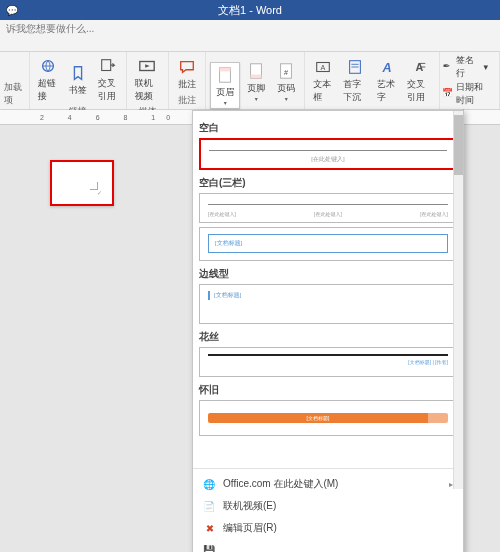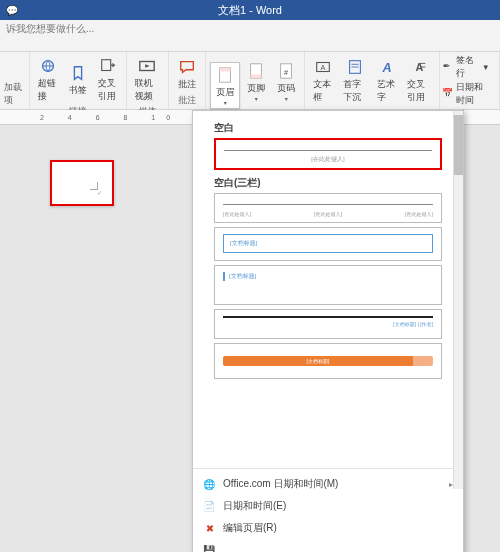--- a/index.html
+++ b/index.html
@@ -25,21 +25,21 @@
 .smallcol .ic { width: 12px; height: 12px; }
 
 .doc-area { position: relative; background: #e6e6e6; height: 456px; }
 .ruler { height: 15px; background: #f9f9f9; border-bottom: 1px solid #ccc; font-size: 7px; color: #666; display: flex; align-items: center; padding-left: 40px; letter-spacing: 11px; white-space: nowrap; overflow: hidden; }
 
 .thumb { position: absolute; left: 50px; top: 50px; width: 64px; height: 46px; background: #fff; border: 2px solid #e60000; box-shadow: 0 1px 3px rgba(0,0,0,0.2); }
 .thumb .corner { position: absolute; right: 14px; bottom: 14px; width: 8px; height: 8px; border-right: 1px solid #aaa; border-bottom: 1px solid #aaa; }
 .thumb .mark { position: absolute; right: 10px; bottom: 8px; font-size: 6px; color: #999; }
 
 .dropdown { position: absolute; left: 192px; top: 0; width: 272px; height: 456px; background: #fff; border: 1px solid #c6c6c6; box-shadow: 2px 2px 6px rgba(0,0,0,0.25); display: flex; flex-direction: column; }
-.dd-gallery { flex: 1; overflow: hidden; padding: 4px 21px; }
+.dd-gallery { flex: 1; overflow: hidden; padding: 4px 6px; }
 .dd-section-title { font-size: 10px; color: #444; margin: 6px 0 3px; font-weight: bold; }
 .dd-preview { border: 1px solid #bbb; background: #fff; margin-bottom: 4px; padding: 6px 8px; font-size: 6px; position: relative; }
 .dd-preview.highlighted { border: 2px solid #e60000; }
 .dd-preview .line { border-top: 1px solid #888; margin: 4px 0; }
 .dd-preview .center { text-align: center; color: #999; font-size: 6px; }
 .dd-preview .triple { display: flex; justify-content: space-between; color: #999; font-size: 5px; margin-top: 6px; }
 .dd-preview .bluebox { border: 1px solid #5b9bd5; padding: 4px 6px; color: #5b9bd5; font-size: 6px; }
 .dd-preview .leftblue { color: #5b9bd5; font-size: 6px; border-left: 2px solid #5b9bd5; padding-left: 4px; }
 .dd-preview .topline-blue { border-top: 2px solid #222; padding-top: 3px; color: #5b9bd5; font-size: 5px; text-align: right; }
 .dd-preview .orange { display: flex; margin-top: 6px; }
@@ -248,49 +248,52 @@
             <span>[在此处键入]</span>
             <span>[在此处键入]</span>
             <span>[在此处键入]</span>
           </div>
       </div>
 
       <div class="dd-preview" style="height:34px;">
         <div class="bluebox"><span>[文档标题]</span></div>
       </div>
 
+      <div class="dd-section-title">边线型</div>
       <div class="dd-preview" style="height:40px;">
         <div class="leftblue"><span>[文档标题]</span></div>
       </div>
 
+      <div class="dd-section-title">花丝</div>
       <div class="dd-preview" style="height:30px;">
         <div class="topline-blue"><span>[文档标题] | [作者]</span></div>
       </div>
 
+      <div class="dd-section-title">怀旧</div>
       <div class="dd-preview" style="height:36px;">
         <div class="orange">
             <div class="main">[文档标题]</div>
             <div class="side"></div>
           </div>
       </div>
     </div>
 
     <div class="scrollbar">
         <div class="thumb-sb"></div>
       </div>
 
     <div class="dd-footer">
       <div class="item">
         <span class="ic">🌐</span>
-        <span>Office.com 日期和时间(M)</span>
+        <span>Office.com 在此处键入(M)</span>
         <span class="chev">▸</span>
       </div>
       <div class="item">
         <span class="ic">📄</span>
-        <span>日期和时间(E)</span>
+        <span>联机视频(E)</span>
       </div>
       <div class="item">
         <span class="ic" style="color:#d04727;">✖</span>
         <span>编辑页眉(R)</span>
       </div>
       <div class="item disabled">
         <span class="ic">💾</span>
       </div>
     </div>
   </div>

